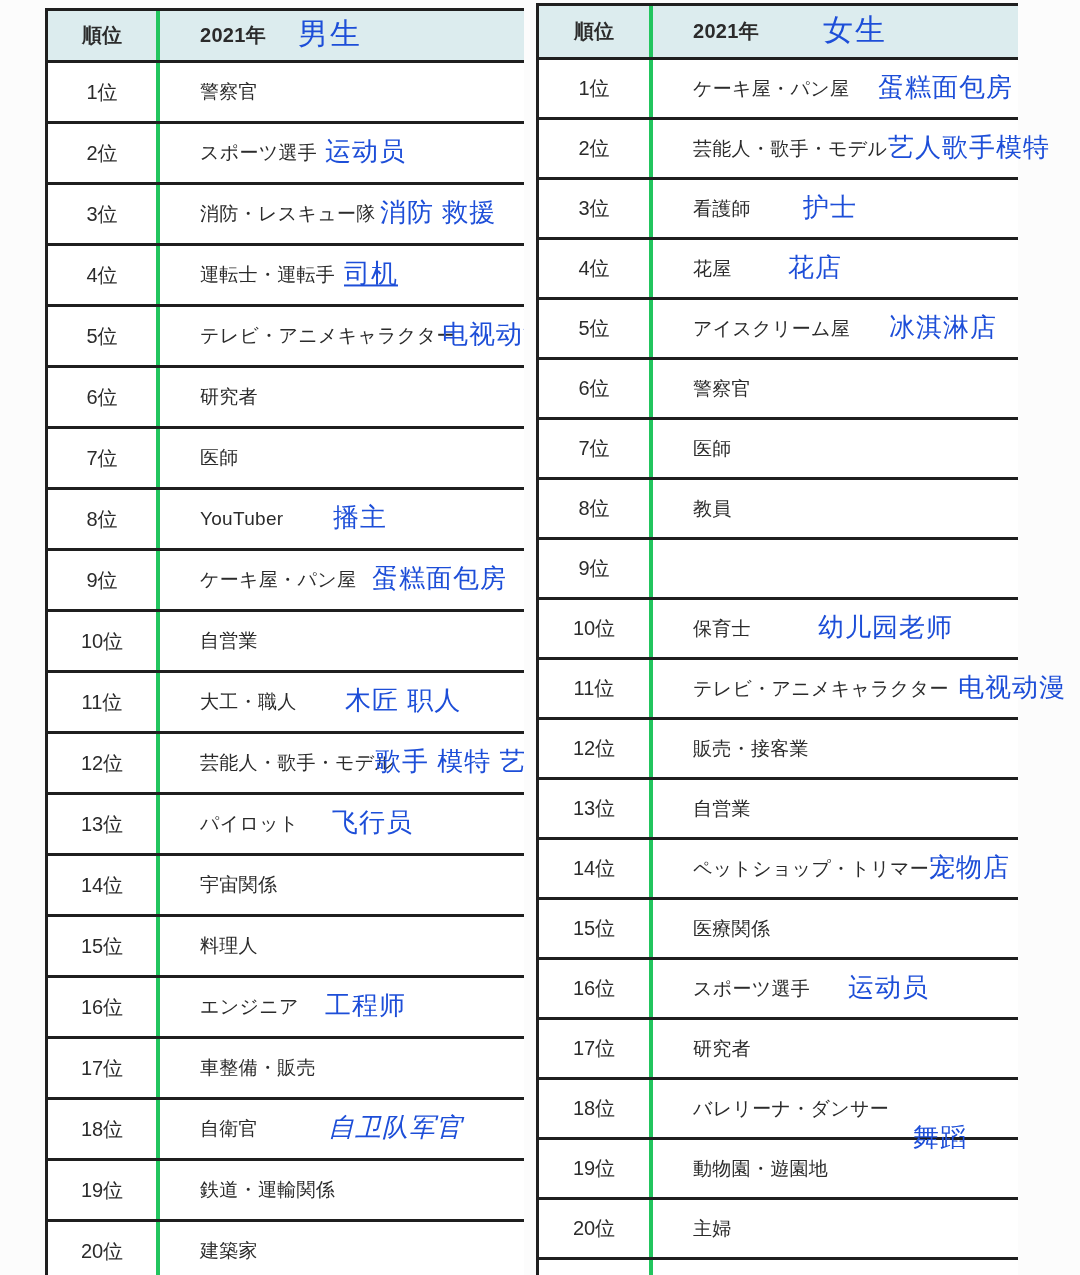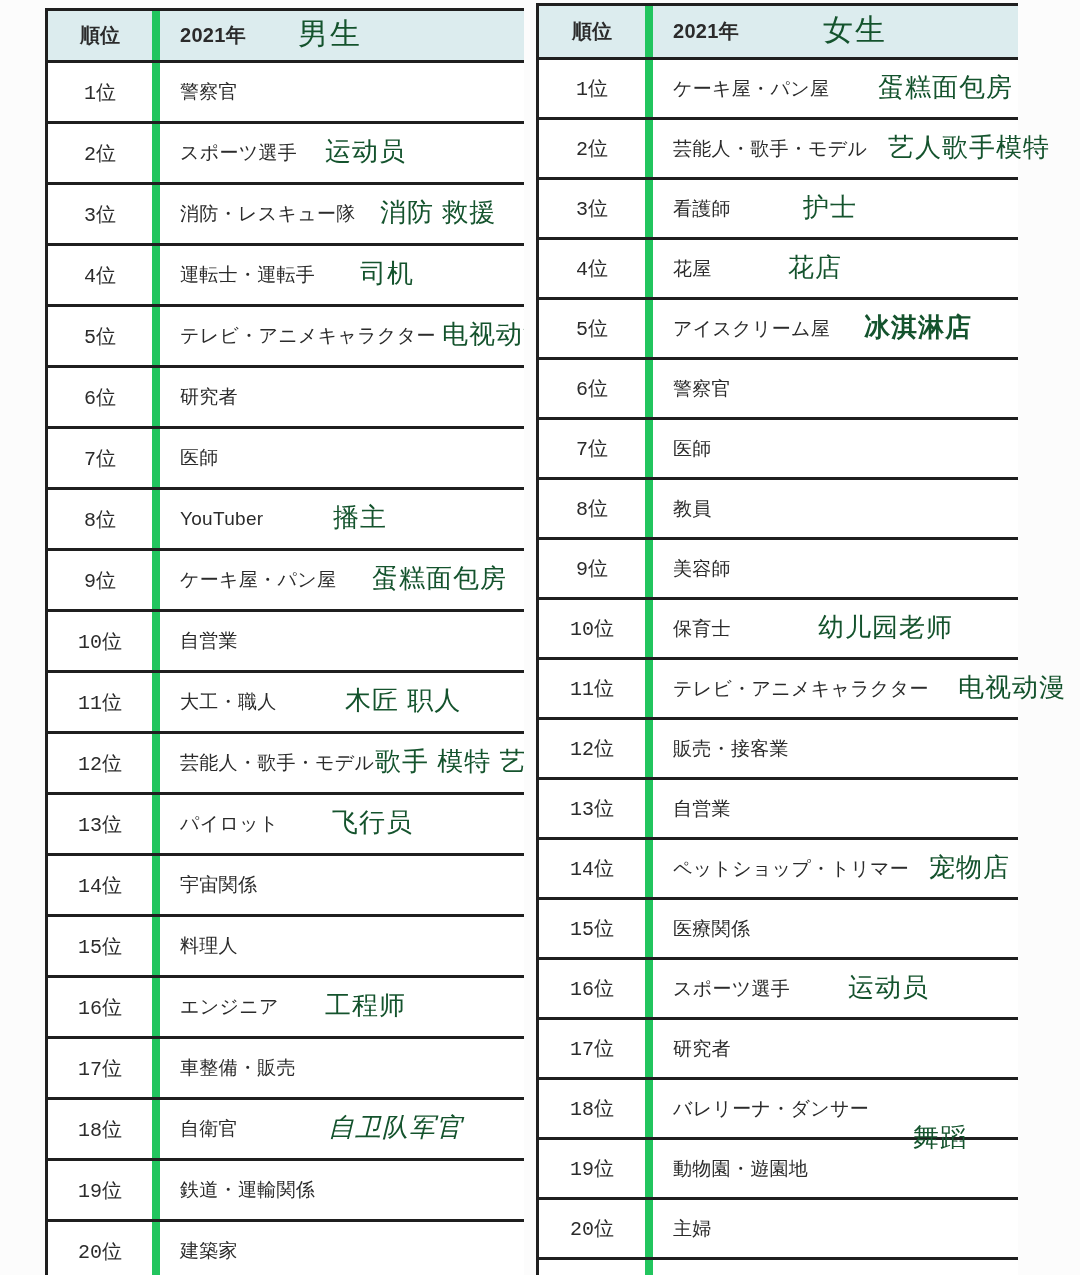--- a/index.html
+++ b/index.html
@@ -18,28 +18,28 @@
   .rtable{border-top:3px solid #1f1f1f;border-left:3px solid #1f1f1f;box-sizing:border-box;background:transparent;}
   .girls .rtable{width:482px;}
   .boys .rtable{width:479px;}
   .hrow,.row{display:flex;border-bottom:3px solid #1f1f1f;box-sizing:border-box;background:#fff;}
   .boys .hrow{height:52px;}
   .girls .hrow{height:54px;}
   .boys .row{height:61px;}
   .girls .row{height:60px;}
   .hrow{background:#dcecee;}
   .rank-cell{flex:none;display:flex;align-items:center;justify-content:center;
-    border-right:8px solid #22c55e;box-sizing:border-box;font-size:20px;font-family:Liberation Mono, monospace;}
+    border-right:4px solid #22c55e;box-sizing:border-box;font-size:20px;}
   .boys .rank-cell{width:112px;}
   .girls .rank-cell{width:114px;}
-  .job-cell{flex:1;position:relative;display:flex;align-items:center;padding-left:20px;box-sizing:border-box;overflow:visible;}
+  .job-cell{flex:1;position:relative;display:flex;align-items:center;padding-left:40px;box-sizing:border-box;overflow:visible;}
   .jp{font-size:19px;letter-spacing:0.3px;white-space:nowrap;}
   .hrow .rank-cell,.hrow .jp{font-weight:700;font-size:20px;}
   .cn{position:absolute;top:50%;transform:translateY(-53%);
-    color:#14532d;font-size:26px;letter-spacing:1px;white-space:nowrap;font-weight:400;}
+    color:#1d4ed8;font-size:26px;letter-spacing:1px;white-space:nowrap;font-weight:400;}
   .hrow .cn{font-size:30px;letter-spacing:2px;}
 </style>
 </head>
 <body>
 
 <div class="page">
 
   <div class="table-wrap wrap-boys boys">
     <div class="rtable">
       <div class="hrow">
@@ -71,21 +71,21 @@
     <div class="job-cell">
       <span class="jp">消防・レスキュー隊</span>
       <span class="cn" style="left: 220px;">消防 救援</span>
     </div>
   </div>
 
   <div class="row">
     <div class="rank-cell">4位</div>
     <div class="job-cell">
       <span class="jp">運転士・運転手</span>
-      <span class="cn" style="left: 200px;">司机</span>
+      <span class="cn" style="left: 184px; text-decoration: underline;">司机</span>
     </div>
   </div>
 
   <div class="row">
     <div class="rank-cell">5位</div>
     <div class="job-cell">
       <span class="jp">テレビ・アニメキャラクター</span>
       <span class="cn" style="left: 282px;">电视动漫</span>
     </div>
   </div>
@@ -252,21 +252,21 @@
     <div class="job-cell">
       <span class="jp">花屋</span>
       <span class="cn" style="left: 135px;">花店</span>
     </div>
   </div>
 
   <div class="row">
     <div class="rank-cell">5位</div>
     <div class="job-cell">
       <span class="jp">アイスクリーム屋</span>
-      <span class="cn" style="left: 211px; font-weight: bold;">冰淇淋店</span>
+      <span class="cn" style="left: 236px;">冰淇淋店</span>
     </div>
   </div>
 
   <div class="row">
     <div class="rank-cell">6位</div>
     <div class="job-cell">
       <span class="jp">警察官</span>
 
     </div>
   </div>
@@ -282,24 +282,20 @@
   <div class="row">
     <div class="rank-cell">8位</div>
     <div class="job-cell">
       <span class="jp">教員</span>
 
     </div>
   </div>
 
   <div class="row">
     <div class="rank-cell">9位</div>
-    <div class="job-cell">
-      <span class="jp">美容師</span>
-
-    </div>
   </div>
 
   <div class="row">
     <div class="rank-cell">10位</div>
     <div class="job-cell">
       <span class="jp">保育士</span>
       <span class="cn" style="left: 165px;">幼儿园老师</span>
     </div>
   </div>
 

